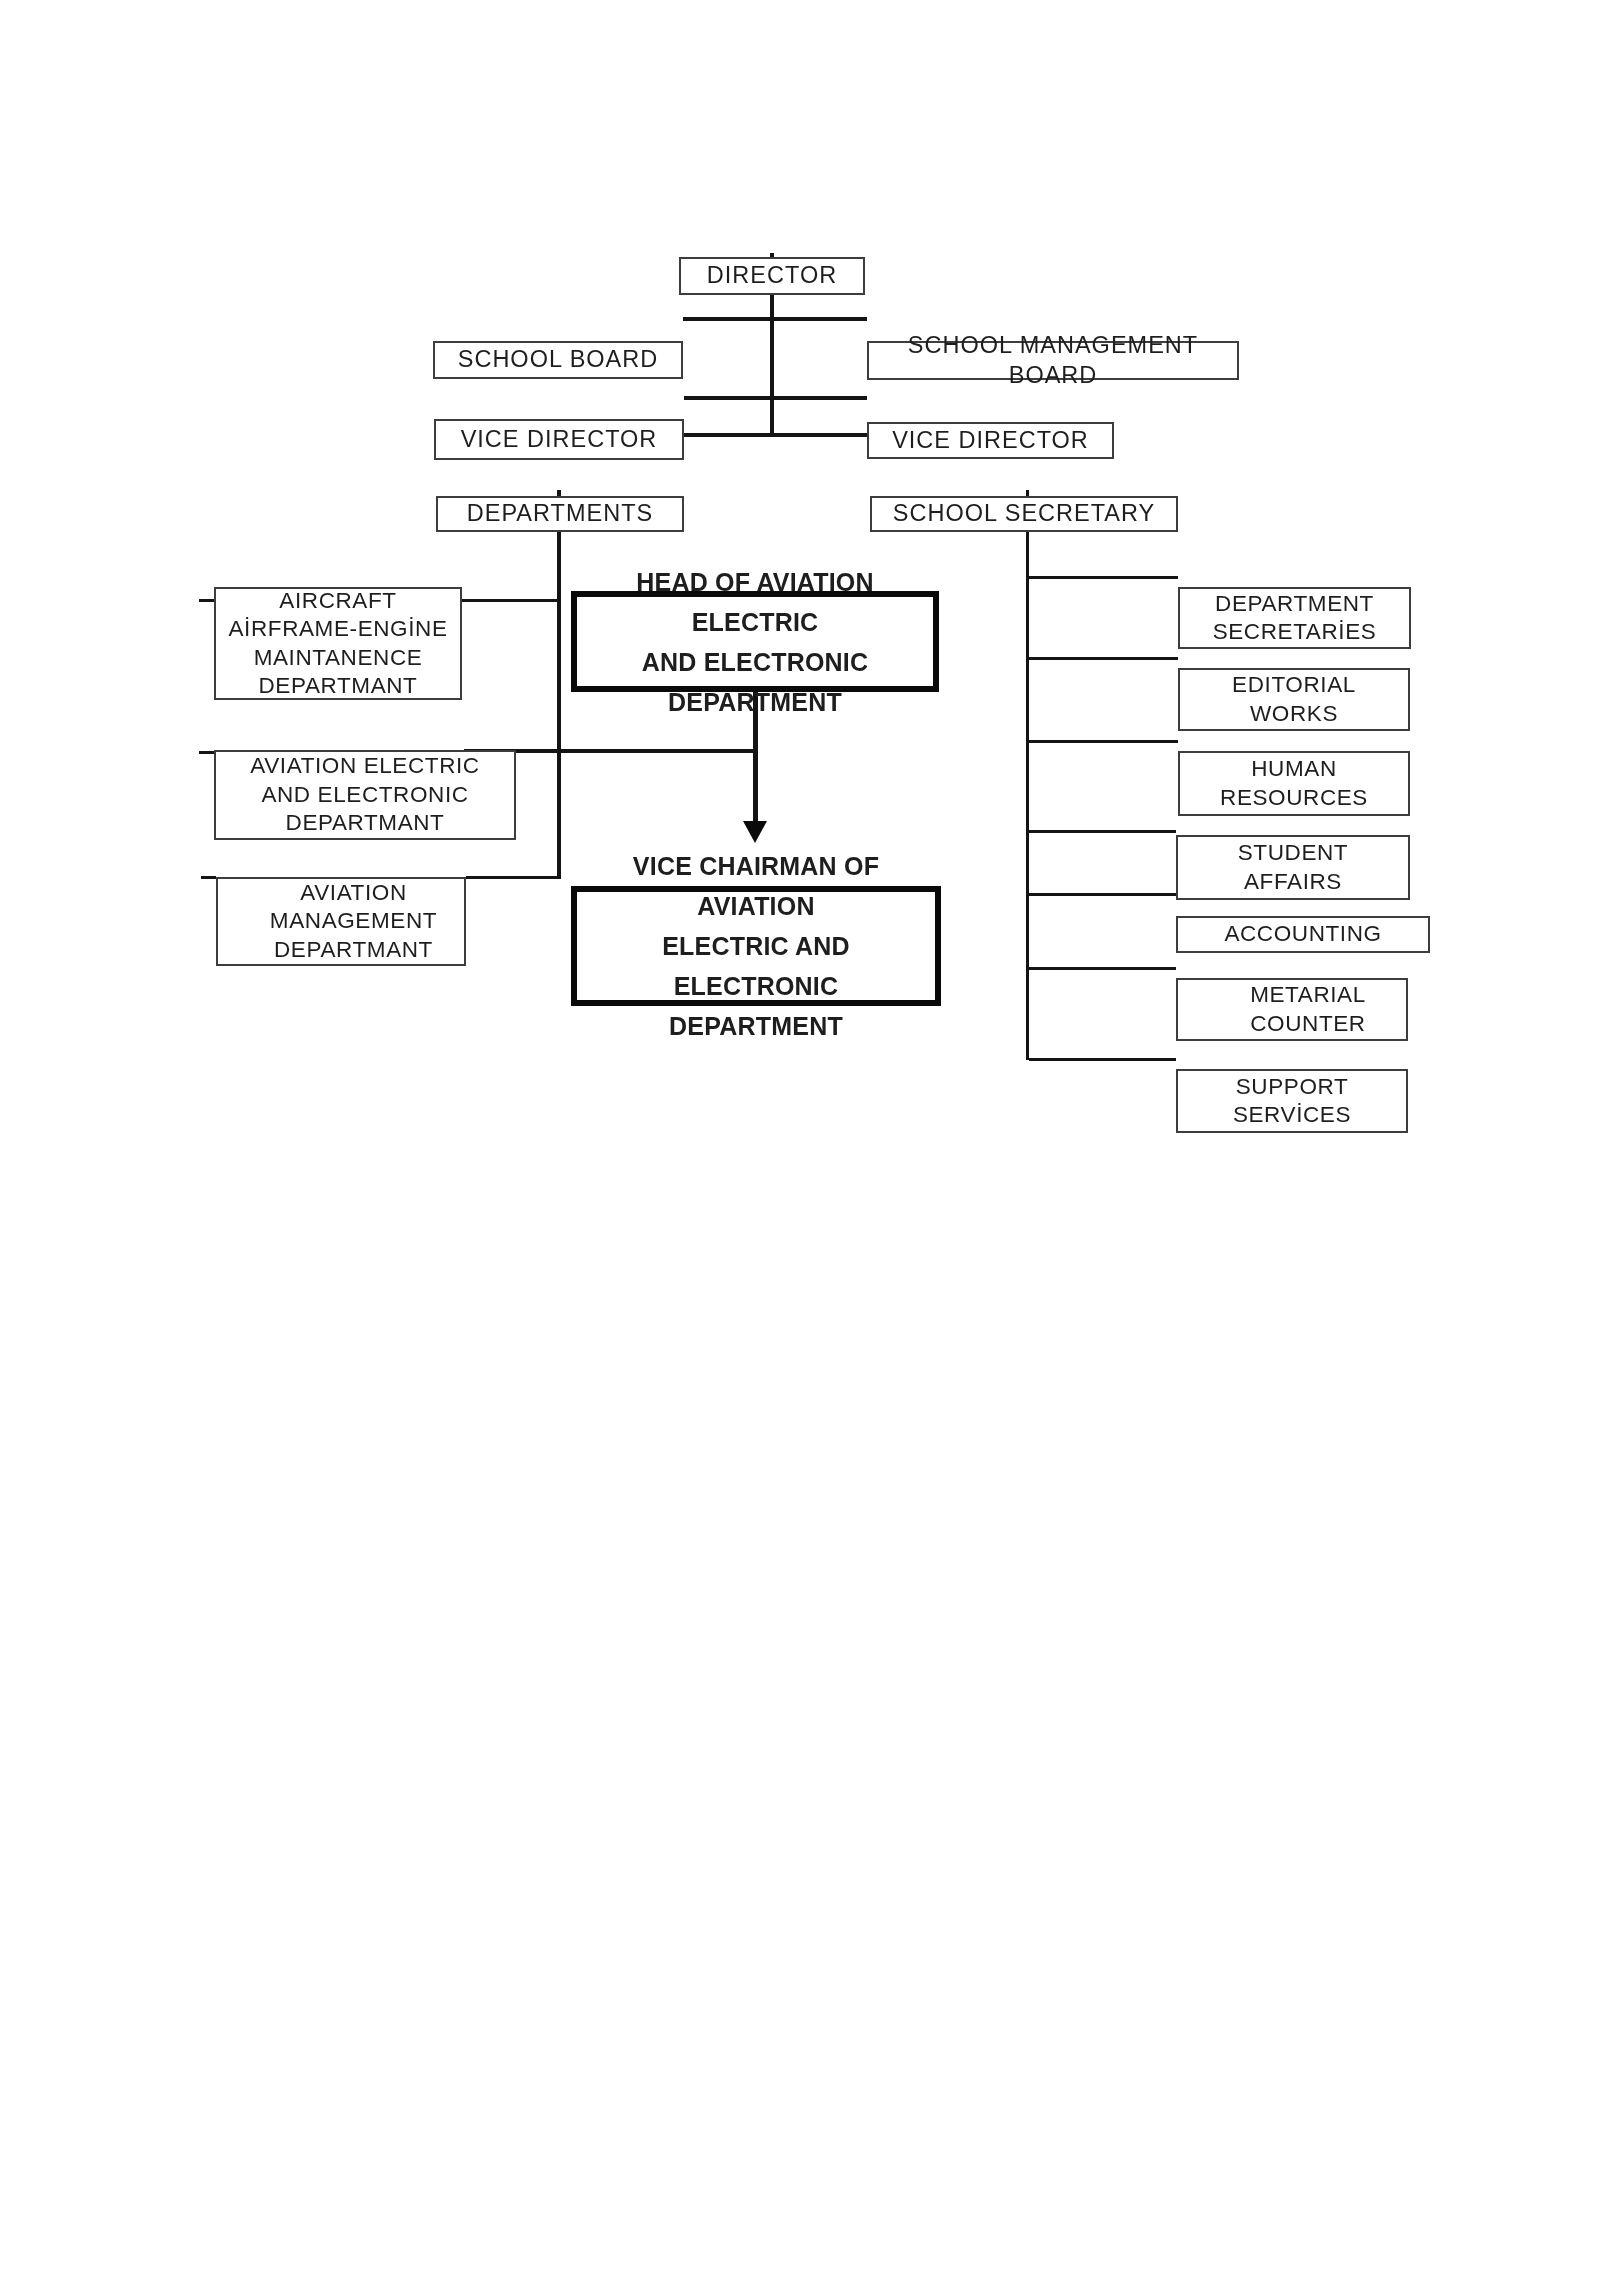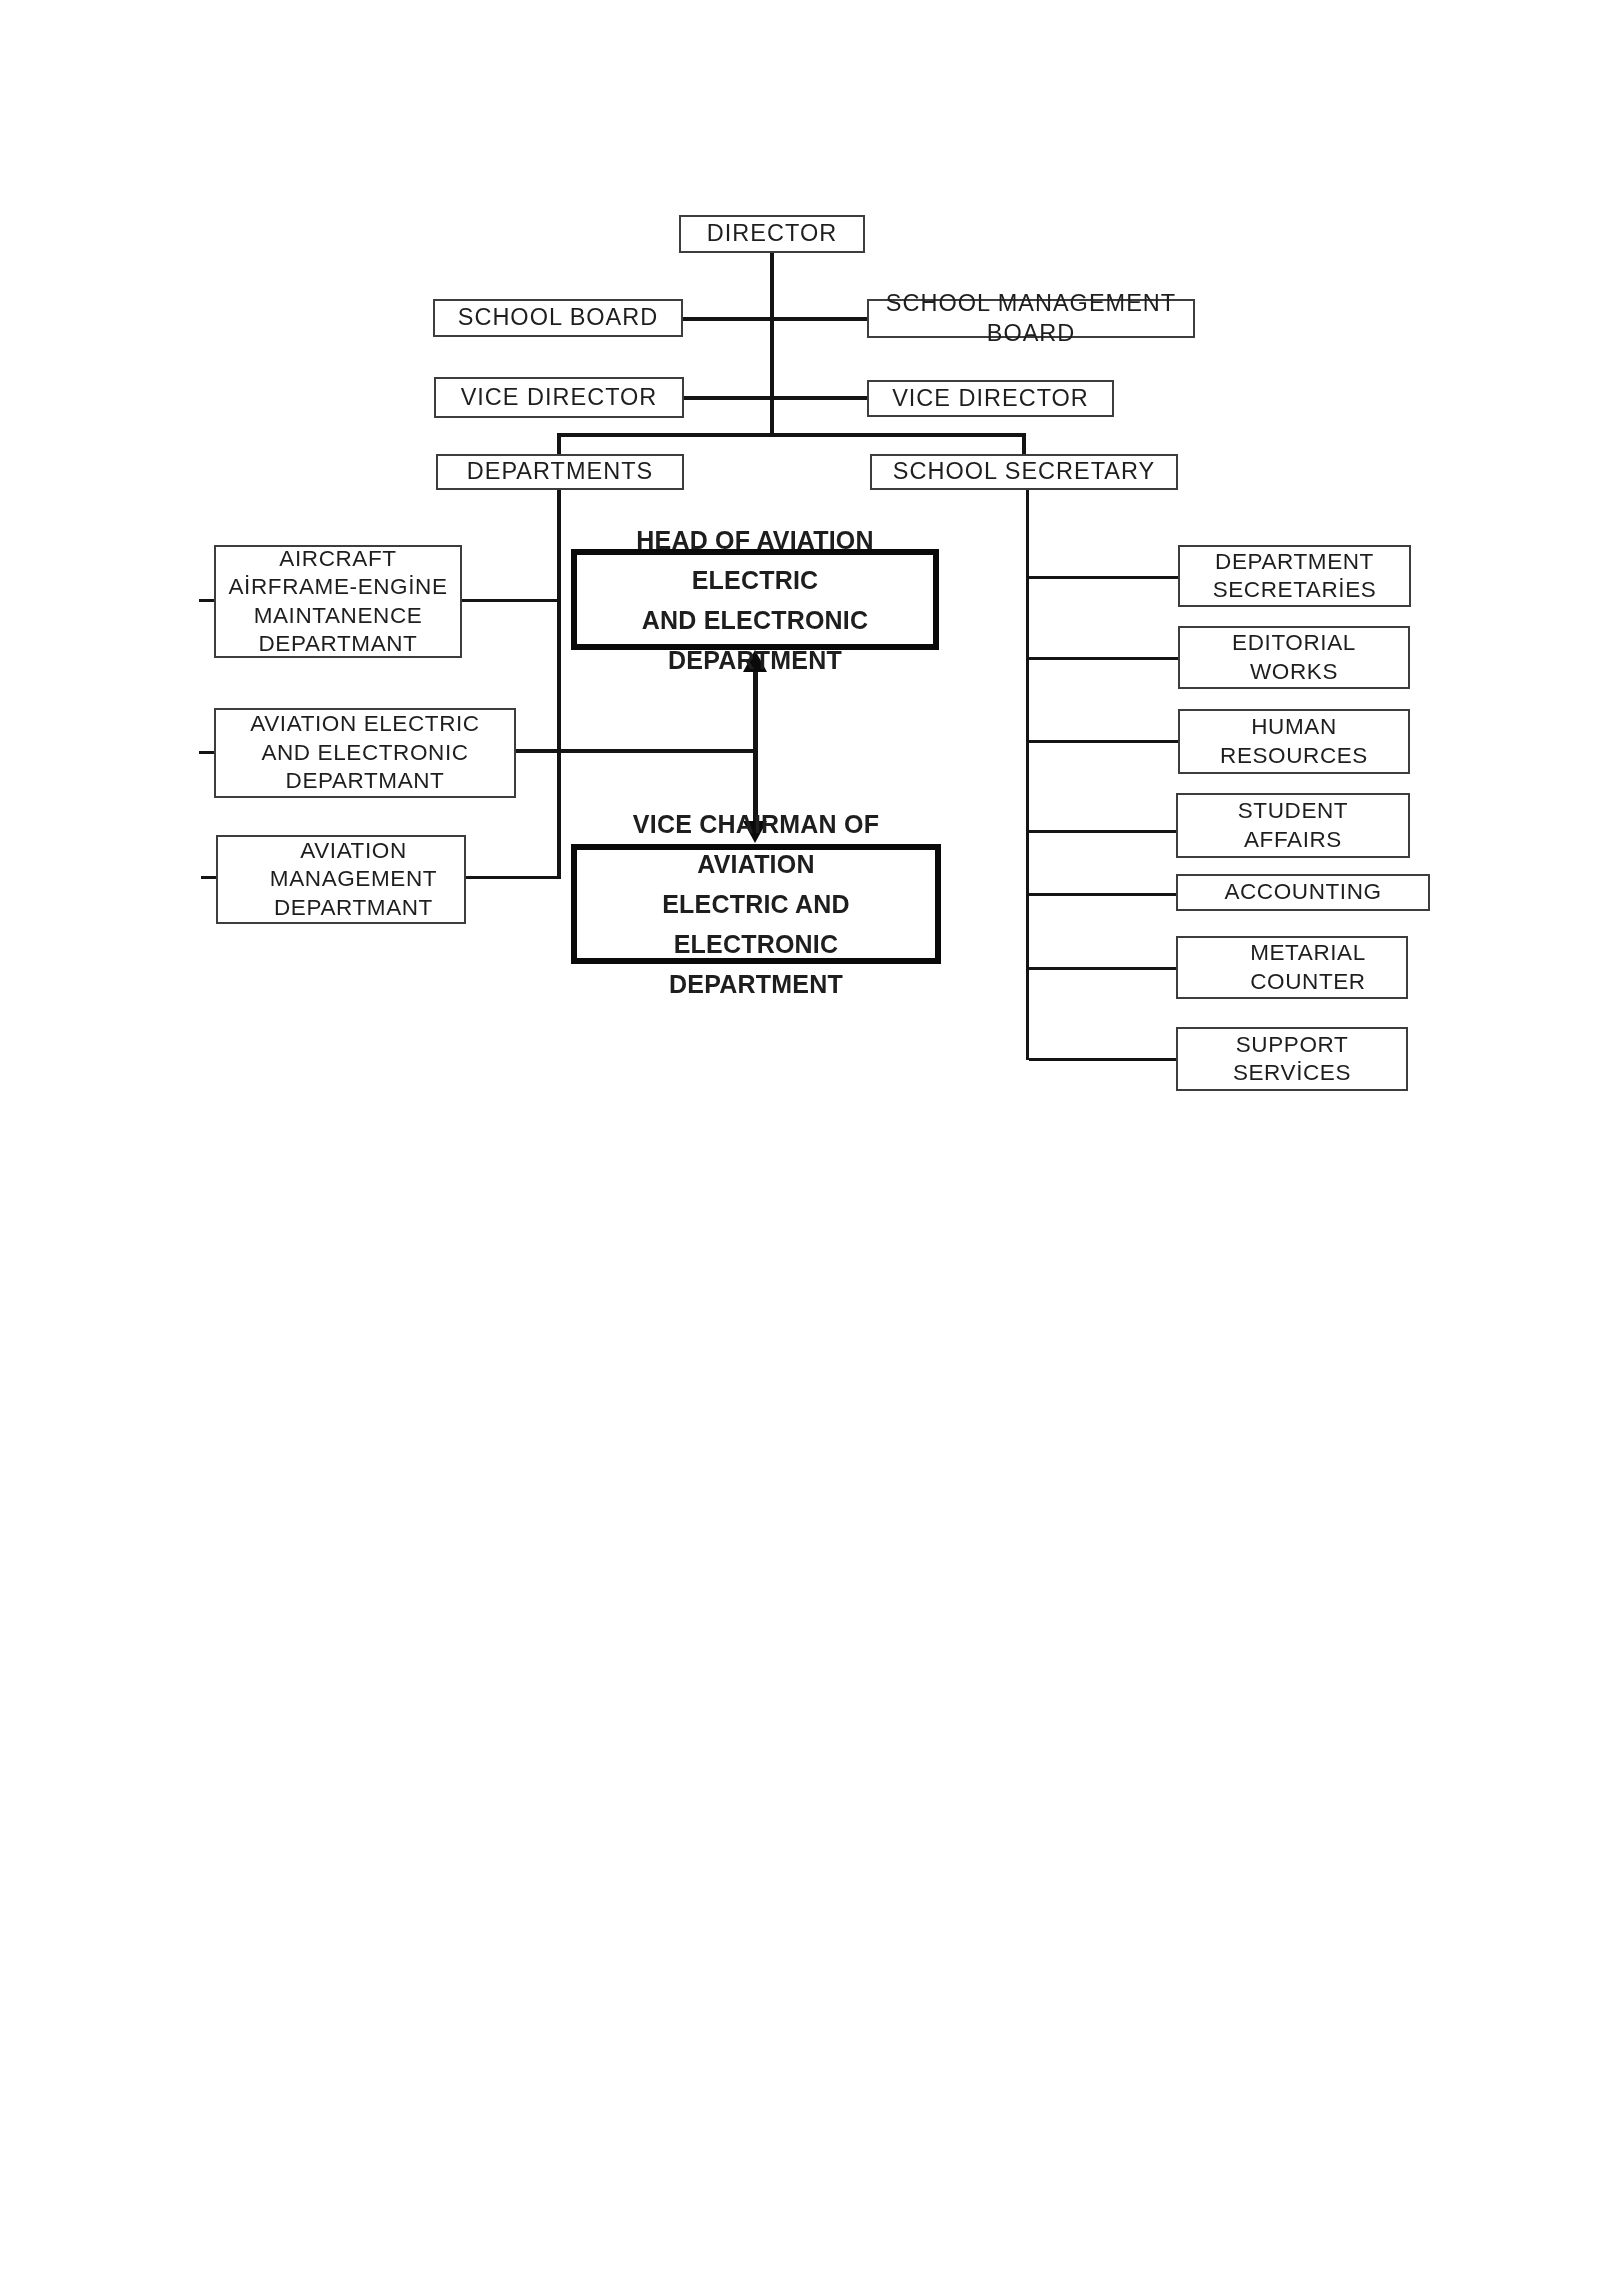--- a/index.html
+++ b/index.html
@@ -15,38 +15,39 @@
     box-sizing:border-box;
     background:#ffffff;
     border:2px solid #3d3d3d;
     display:flex;align-items:center;justify-content:center;
     text-align:center;
     white-space:pre-line;
     color:#1e1e1e;
     font-size:22.5px;
     letter-spacing:0.6px;
     line-height:1.26;
+    margin-top:42px;
   }
   .node.toprow{font-size:23.5px;letter-spacing:1px;}
   .node.bold{
     border:6.9px solid #0a0a0a;
     font-weight:bold;
     font-size:25px;
     letter-spacing:0.2px;
     line-height:1.6;
   }
   .line{position:absolute;background:#141414;}
   .tri{position:absolute;width:0;height:0;}
   .tri.up{border-left:12.7px solid transparent;border-right:12.7px solid transparent;border-bottom:22.5px solid #0a0a0a;}
   .tri.down{border-left:12.7px solid transparent;border-right:12.7px solid transparent;border-top:22.5px solid #0a0a0a;}
 
   
   #director            {left:679px;top:215px;width:186px;height:38px;}
   #school-board        {left:433px;top:299px;width:250px;height:38px;}
-  #school-mgmt-board   {left:867px;top:299px;width:328px;height:39px;}
+  #school-mgmt-board   {left:867px;top:299px;width:372px;height:39px;}
   #vice-director-left  {left:434px;top:377px;width:250px;height:41px;}
   #vice-director-right {left:867px;top:380px;width:247px;height:37px;}
   #departments         {left:436px;top:454px;width:248px;height:36px;}
   #school-secretary    {left:870px;top:454px;width:308px;height:36px;}
   #aircraft-airframe   {left:214px;top:545px;width:248px;height:113px;}
   #aviation-electric   {left:214px;top:708px;width:302px;height:90px;}
   #aviation-management {left:216px;top:835px;width:250px;height:89px;padding-left:25px;}
   #head-aviation       {left:571px;top:549px;width:368px;height:101px;}
   #vice-chairman       {left:571px;top:844px;width:370px;height:120px;}
   #dept-secretaries    {left:1178px;top:545px;width:233px;height:62px;}

